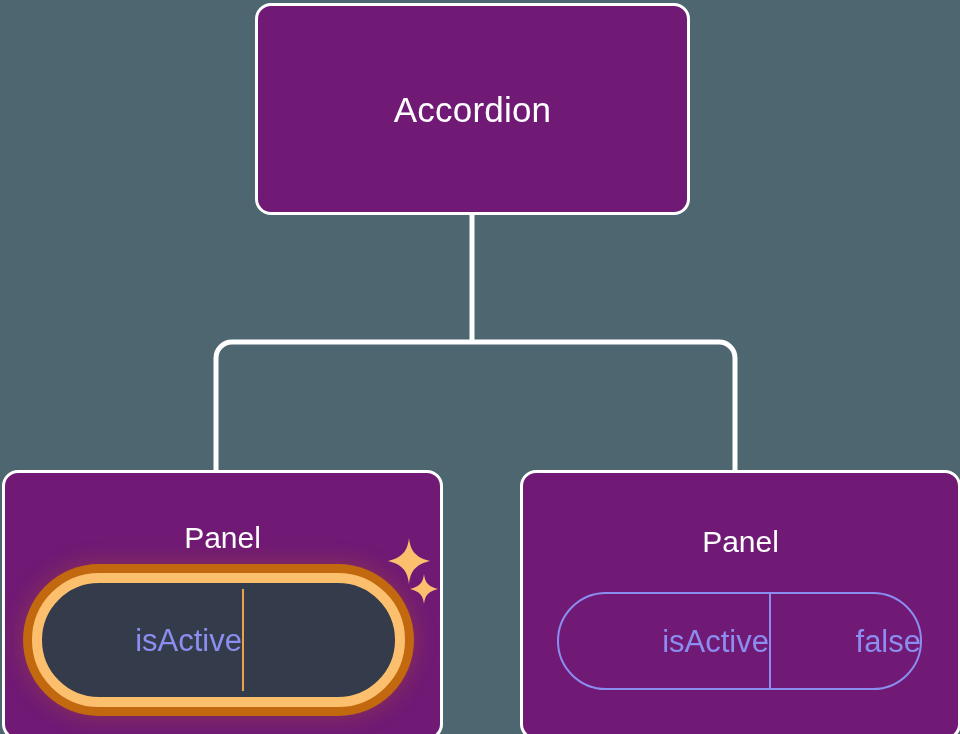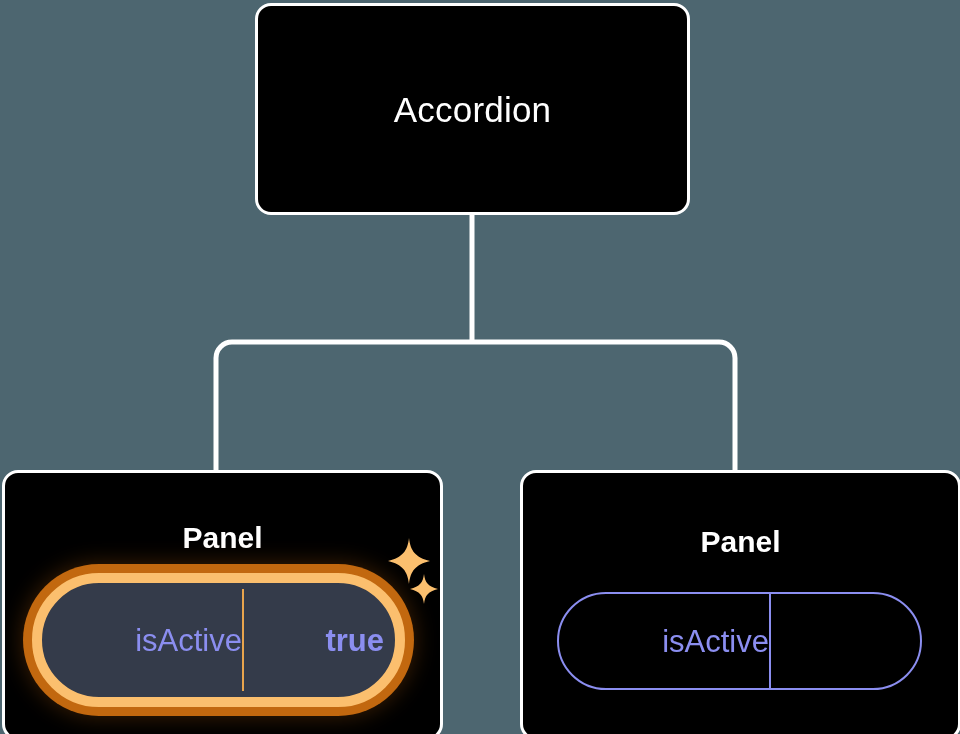--- a/index.html
+++ b/index.html
@@ -19,21 +19,21 @@
     position: absolute;
     left: 0;
     top: 0;
     width: 960px;
     height: 734px;
   }
 
   
   .node {
     position: absolute;
-    background: #000000;
+    background: #701a75;
     border: 3px solid #ffffff;
     border-radius: 16px;
     box-sizing: border-box;
     z-index: 3;
   }
 
   .node-root {
     left: 255px;
     top: 3px;
     width: 435px;
@@ -61,21 +61,21 @@
   .node-panel-left  { left: 2px;   }
   .node-panel-right { left: 520px; }
 
   .node-title-panel {
     position: absolute;
     left: 0;
     right: 0;
     text-align: center;
     color: #ffffff;
     font-size: 30px;
-    font-weight: 700;
+    font-weight: 400;
     line-height: 1;
   }
   .node-panel-left  .node-title-panel { top: 50px; }
   .node-panel-right .node-title-panel { top: 54px; }
 
   
   .edges {
     position: absolute;
     left: 0;
     top: 0;
@@ -185,32 +185,32 @@
     <span class="node-title-root">Accordion</span>
   </div>
 
   <div class="node node-panel node-panel-left">
     <span class="node-title-panel">Panel</span>
   </div>
 
   <div class="pill pill-highlight">
     <span class="pill-cell pill-key">isActive</span>
     <span class="pill-divider"></span>
-    <span class="pill-cell pill-val">true</span>
   </div>
 
   <svg class="sparkle sparkle-large" viewBox="0 0 42 46">
     <path d="M21 0 C22.6 13.2 27.4 19.3 42 23 C27.4 26.7 22.6 32.8 21 46 C19.4 32.8 14.6 26.7 0 23 C14.6 19.3 19.4 13.2 21 0 Z" fill="#fbbf6e"></path>
   </svg>
   <svg class="sparkle sparkle-small" viewBox="0 0 28 30">
     <path d="M14 0 C15.1 8.6 18.2 12.6 28 15 C18.2 17.4 15.1 21.4 14 30 C12.9 21.4 9.8 17.4 0 15 C9.8 12.6 12.9 8.6 14 0 Z" fill="#fbbf6e"></path>
   </svg>
 
   <div class="node node-panel node-panel-right">
     <span class="node-title-panel">Panel</span>
   </div>
 
   <div class="pill pill-plain">
     <span class="pill-cell pill-key">isActive</span>
     <span class="pill-divider"></span>
+    <span class="pill-cell pill-val">false</span>
   </div>
 
 </div>
 
 </body></html>

